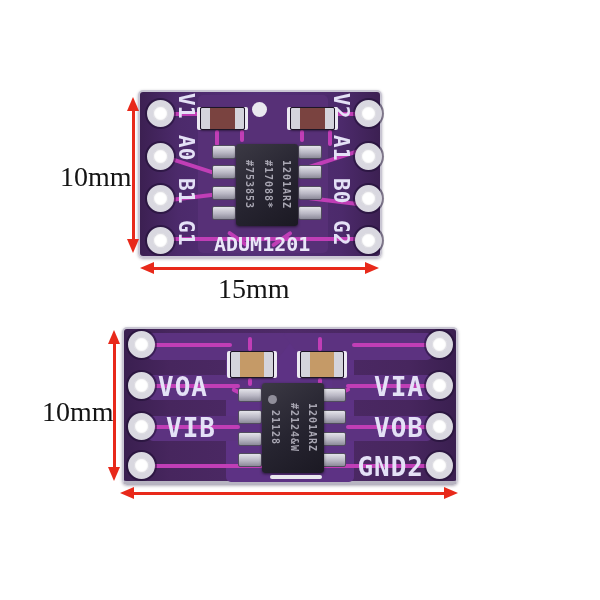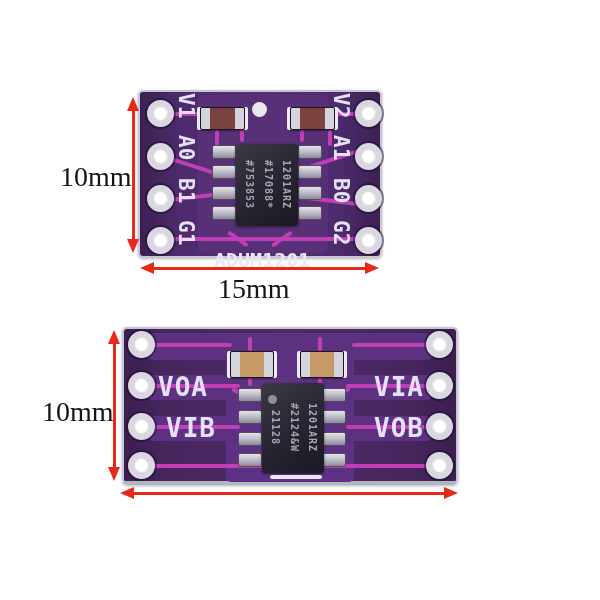--- a/index.html
+++ b/index.html
@@ -37,21 +37,21 @@
               background:linear-gradient(180deg,#e4e4ea 0%,#b9b7c4 55%,#8c8a99 100%); border:1px solid #514c5e; }
   .chip-body { position:absolute; border-radius:3px;
                background:linear-gradient(145deg,#3b3944 0%,#262430 55%,#1b1923 100%);
                box-shadow:0 1px 3px rgba(0,0,0,.55); }
   .chip-text { position:absolute; top:5px; bottom:5px; left:3px; right:3px;
                writing-mode:vertical-rl; text-orientation:mixed; text-align:center;
                color:#a8a6b2; font-size:10px; font-weight:bold; line-height:1.85; letter-spacing:1px; }
   .chip-dot { position:absolute; width:9px; height:9px; border-radius:50%; background:#908e9a; }
 
   .silk-dot { position:absolute; width:15px; height:15px; border-radius:50%; background:#e9e8ef; }
-  .silk-title { position:absolute; font-weight:bold; font-size:20px; color:#eae7f8; line-height:1;margin-top:16px; }
+  .silk-title { position:absolute; font-weight:bold; font-size:20px; color:#eae7f8; line-height:1; }
   .silk-line { position:absolute; height:4px; background:#e9e8ef; border-radius:2px; }
 
   
   .shaft-v { position:absolute; width:3px; background:#e8291a; }
   .shaft-h { position:absolute; height:3px; background:#e8291a; }
   .ah { position:absolute; width:0; height:0; }
   .ah-up    { border-left:6px solid transparent; border-right:6px solid transparent; border-bottom:14px solid #e8291a; }
   .ah-down  { border-left:6px solid transparent; border-right:6px solid transparent; border-top:14px solid #e8291a; }
   .ah-left  { border-top:6px solid transparent; border-bottom:6px solid transparent; border-right:14px solid #e8291a; }
   .ah-right { border-top:6px solid transparent; border-bottom:6px solid transparent; border-left:14px solid #e8291a; }
@@ -162,20 +162,21 @@
     <div class="hole" style="left:4px; top:123px;"></div>
     <div class="hole" style="left:302px; top:2px;"></div>
     <div class="hole" style="left:302px; top:43px;"></div>
     <div class="hole" style="left:302px; top:84px;"></div>
     <div class="hole" style="left:302px; top:123px;"></div>
 
     <div class="hpin" style="left:34px; top:45px;">VOA</div>
     <div class="hpin" style="left:42px; top:86px;">VIB</div>
     <div class="hpin r" style="right:32px; top:45px;">VIA</div>
     <div class="hpin r" style="right:32px; top:86px;margin-left:28px;">VOB</div>
+    <div class="hpin r" style="right:32px; top:125px;">GND2</div>
 
     <div class="cap cap-tan" style="left:106px; top:22px; width:44px; height:27px;"></div>
     <div class="cap cap-tan" style="left:176px; top:22px; width:44px; height:27px;"></div>
 
     <div class="chip-pin" style="left:114px; top:59px;"></div>
     <div class="chip-pin" style="left:114px; top:81px;"></div>
     <div class="chip-pin" style="left:114px; top:103px;"></div>
     <div class="chip-pin" style="left:114px; top:124px;"></div>
     <div class="chip-pin" style="left:198px; top:59px;"></div>
     <div class="chip-pin" style="left:198px; top:81px;"></div>

